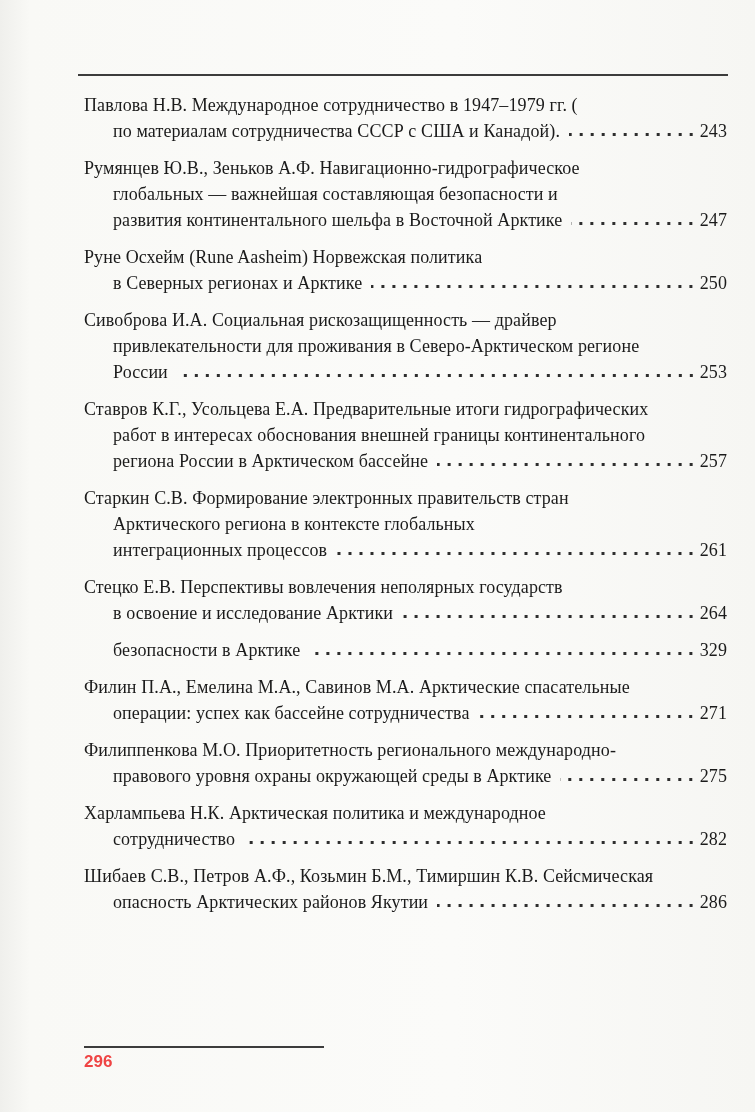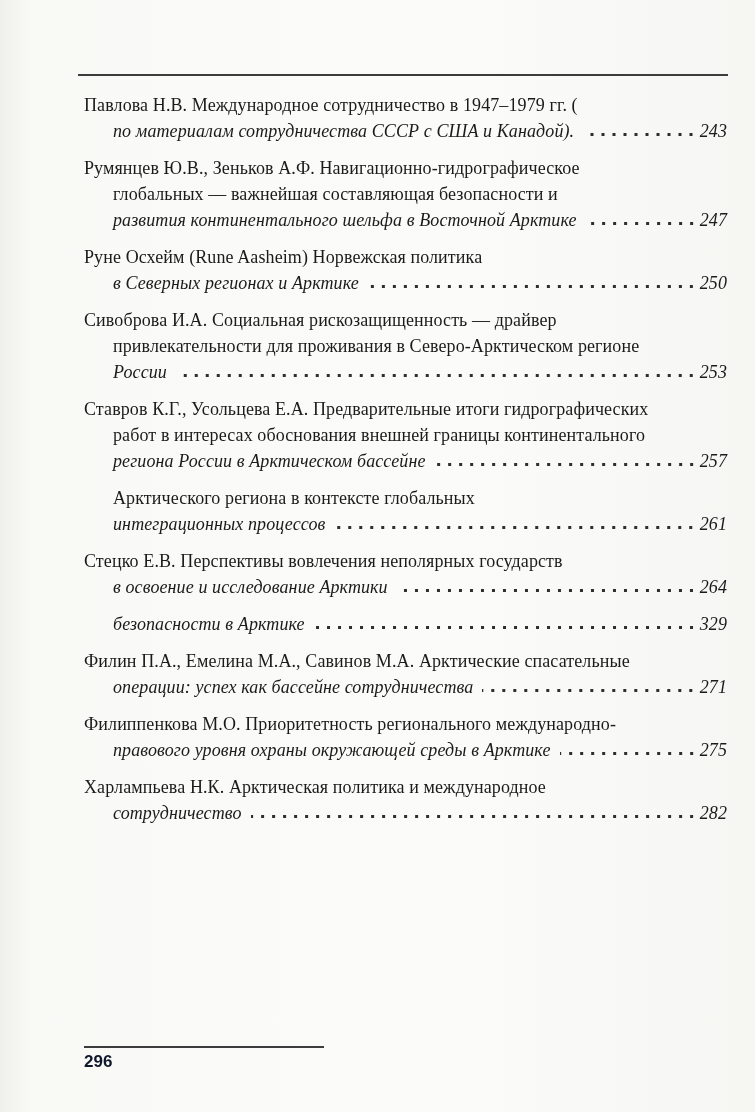--- a/index.html
+++ b/index.html
@@ -34,21 +34,21 @@
     width: 643px;
   }
   .entry {
     font-size: 18px;
     line-height: 26px;
     margin-bottom: 11px;
     letter-spacing: 0.1px;
   }
   .line { white-space: nowrap; }
   .line.cont { padding-left: 29px; }
-  .line.last { display: flex; align-items: center; font-style: italic; }
+  .line.last { display: flex; align-items: center; }
   .line .txt { flex: 0 0 auto; }
   .leader {
     flex: 1 1 auto;
     align-self: flex-end;
     height: 11px;
     margin: 0 3px 4px 9px;
     background-image: radial-gradient(circle, #2e2e2e 1.5px, transparent 1.9px);
     background-size: 11px 11px;
     background-repeat: repeat-x;
     background-position: right center;
@@ -62,21 +62,21 @@
     height: 2px;
     background: #3c3c3c;
   }
   .folio {
     position: absolute;
     left: 84px;
     top: 1052px;
     font-family: "Liberation Sans", sans-serif;
     font-weight: bold;
     font-size: 17px;
-    color: #0f172a;
+    color: #ef4444;
   }
 </style>
 </head>
 <body>
 
 <div class="page">
   <div class="top-rule"></div>
   <div class="entries" id="entries">
       <div class="entry">
         <div class="line"><span class="txt">Павлова Н.В. Международное сотрудничество в 1947–1979 гг. (</span></div>
@@ -115,20 +115,21 @@
       <div class="entry">
         <div class="line"><span class="txt">Ставров К.Г., Усольцева Е.А. Предварительные итоги гидрографических</span></div>
         <div class="line cont"><span class="txt">работ в интересах обоснования внешней границы континентального</span></div>
         <div class="line cont last">
           <span class="txt">региона России в Арктическом бассейне</span>
           <span class="leader"></span>
           <span class="pg">257</span>
         </div>
       </div>
       <div class="entry">
+        <div class="line"><span class="txt">Старкин С.В. Формирование электронных правительств стран</span></div>
         <div class="line cont"><span class="txt">Арктического региона в контексте глобальных</span></div>
         <div class="line cont last">
           <span class="txt">интеграционных процессов</span>
           <span class="leader"></span>
           <span class="pg">261</span>
         </div>
       </div>
       <div class="entry">
         <div class="line"><span class="txt">Стецко Е.В. Перспективы вовлечения неполярных государств</span></div>
         <div class="line cont last">
@@ -161,16 +162,24 @@
         </div>
       </div>
       <div class="entry">
         <div class="line"><span class="txt">Харлампьева Н.К. Арктическая политика и международное</span></div>
         <div class="line cont last">
           <span class="txt">сотрудничество</span>
           <span class="leader"></span>
           <span class="pg">282</span>
         </div>
       </div>
+      <div class="entry">
+        <div class="line"><span class="txt">Шибаев С.В., Петров А.Ф., Козьмин Б.М., Тимиршин К.В. Сейсмическая</span></div>
+        <div class="line cont last">
+          <span class="txt">опасность Арктических районов Якутии</span>
+          <span class="leader"></span>
+          <span class="pg">286</span>
+        </div>
+      </div>
     </div>
   <div class="footer-rule"></div>
   <div class="folio">296</div>
 </div>
 
 </body></html>

